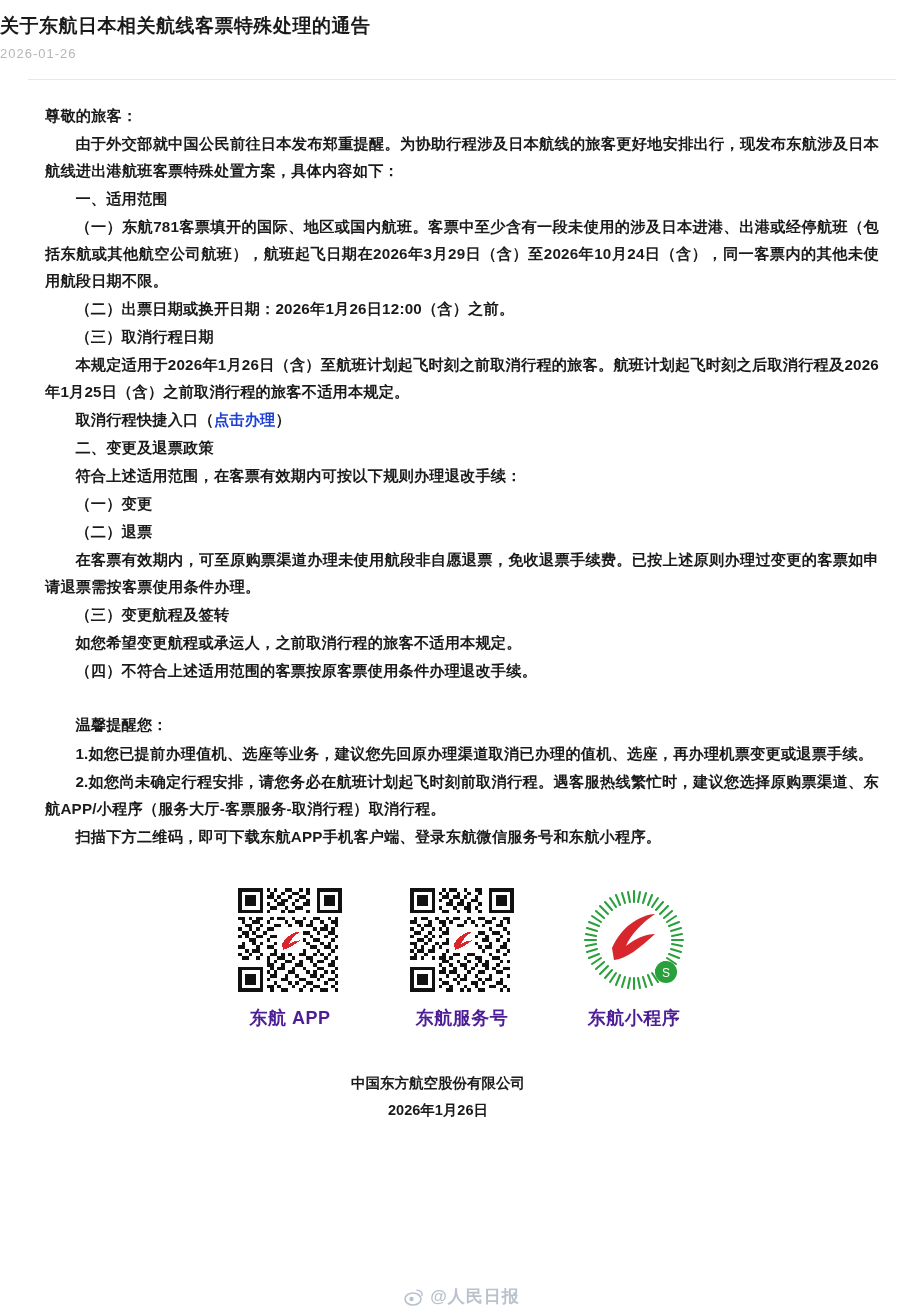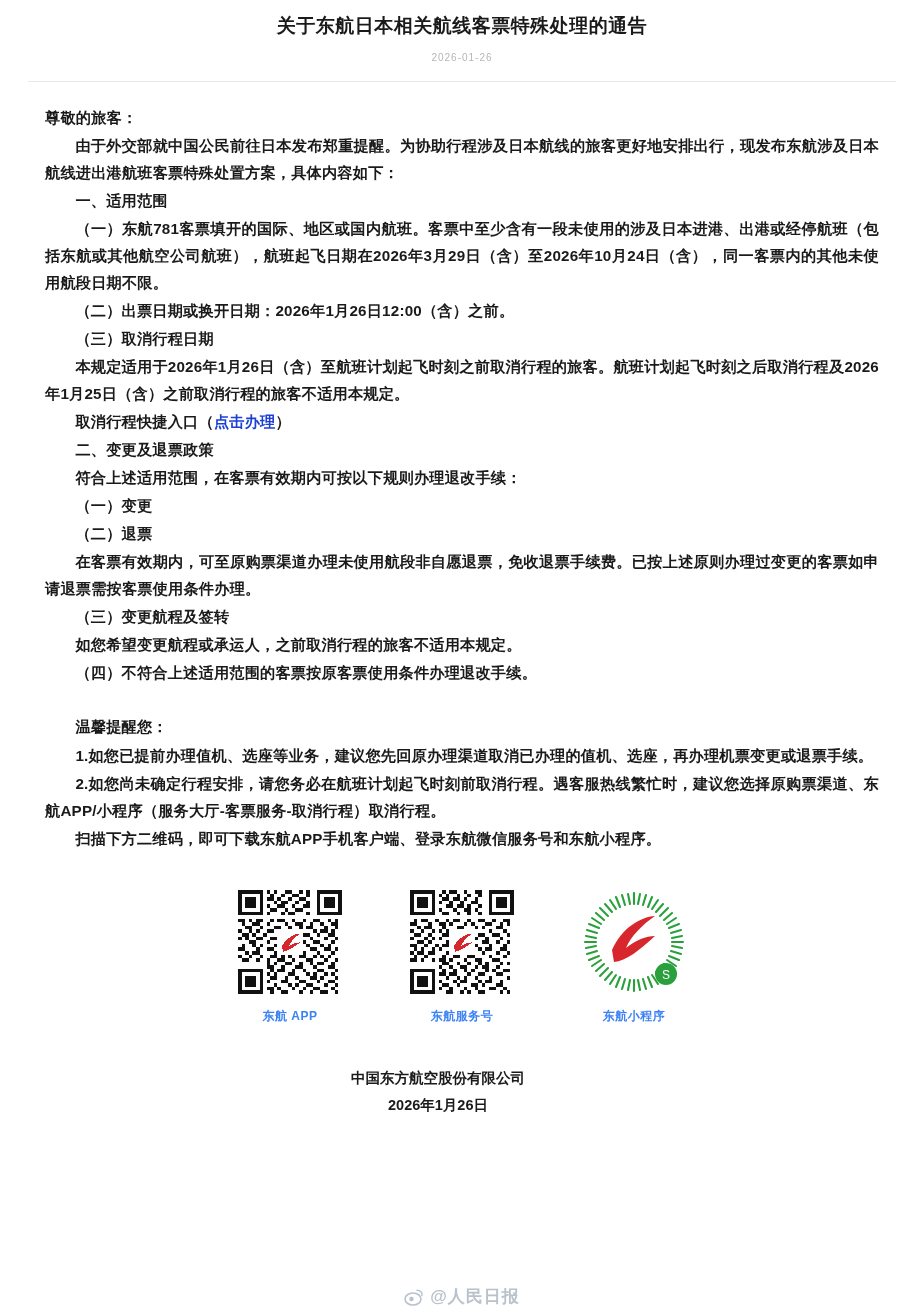--- a/index.html
+++ b/index.html
@@ -15,33 +15,33 @@
     position: relative;
   }
   .page {
     width: 924px;
     min-height: 1316px;
     position: relative;
     box-sizing: border-box;
   }
   .doc-header {
     padding-top: 12px;
-    text-align: center;
+    text-align: left;
   }
   .doc-title {
     font-size: 19px;
     font-weight: bold;
     letter-spacing: 0.5px;
     color: #1a1a1a;
     line-height: 1.5;
   }
   .doc-date {
-    font-size: 10px;
+    font-size: 13px;
     color: #b6b6b6;
-    margin-top: 11px;
+    margin-top: 5px;
     letter-spacing: 1px;
   }
   .divider {
     height: 1px;
     background: #e8e8e8;
     margin: 18px 28px 0 28px;
   }
   .body-wrap {
     padding: 22px 45px 0 45px;
   }
@@ -79,23 +79,23 @@
     text-align: center;
   }
   .qr-box {
     width: 104px;
     height: 104px;
     margin: 0 auto;
     position: relative;
     background: #ffffff;
   }
   .qr-label {
-    font-size: 12px;
+    font-size: 18px;
     font-weight: bold;
-    color: #3b82f6;
+    color: #4c1d95;
     margin-top: 14px;
     letter-spacing: 0.5px;
   }
   .footer {
     margin-top: 40px;
     padding-right: 48px;
     text-align: center;
   }
   .footer div {
     font-size: 14.5px;

